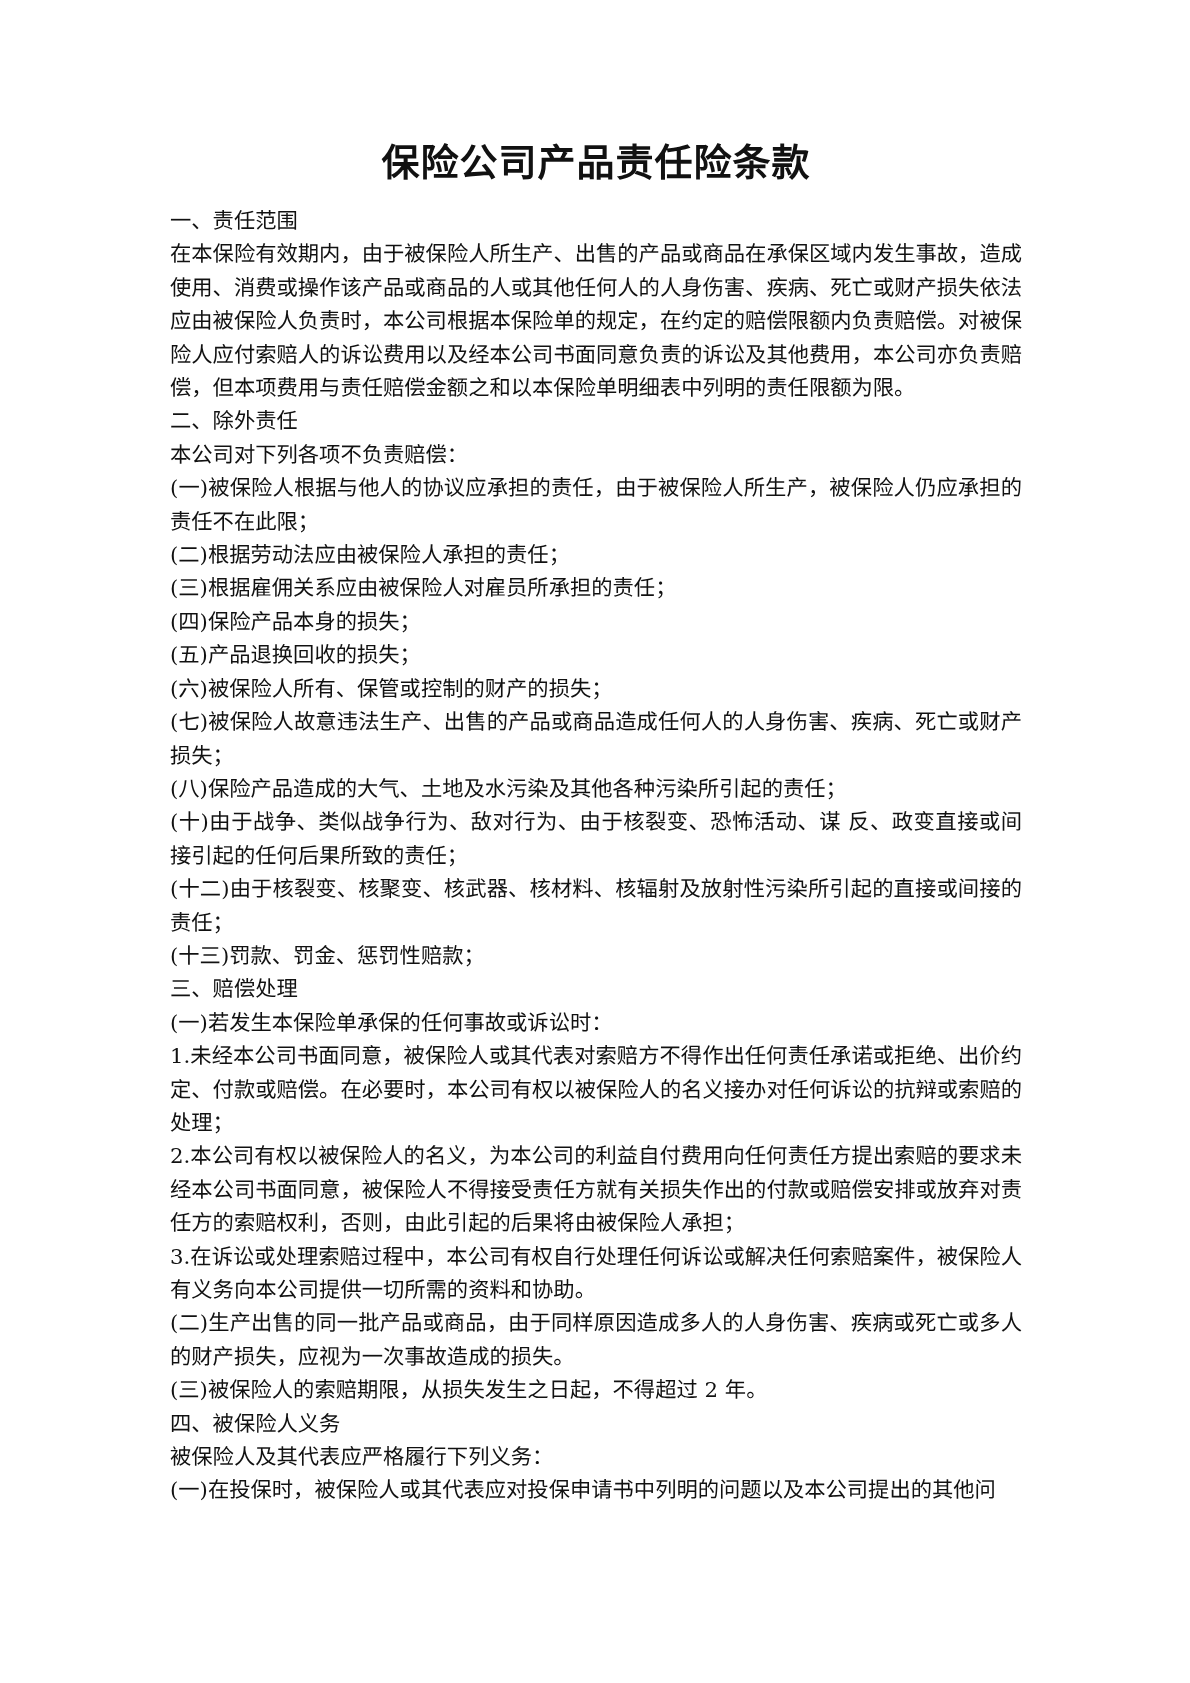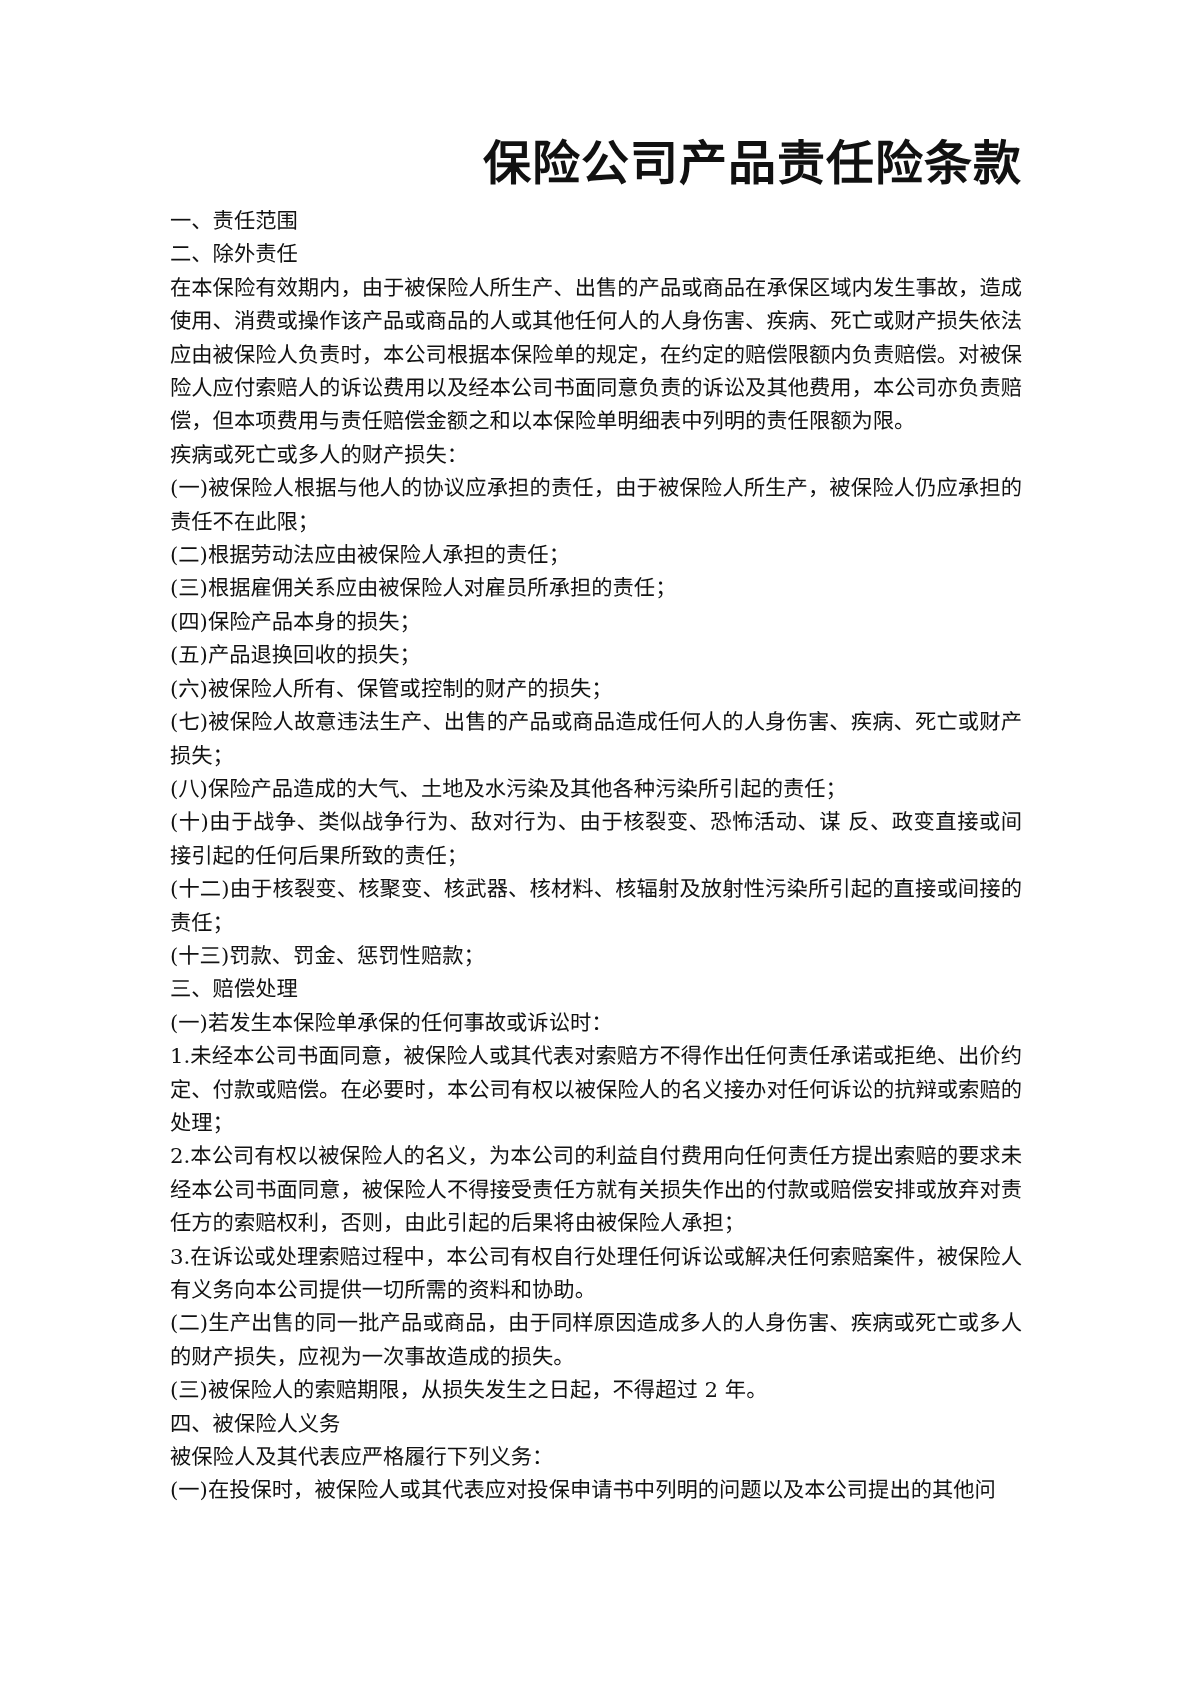--- a/index.html
+++ b/index.html
@@ -13,24 +13,24 @@
     min-height: 1683px;
     margin: 0 auto;
     background: #ffffff;
     box-sizing: border-box;
     padding: 138px 168px 40px 170px;
     font-family: "DejaVu Serif", "Liberation Serif", serif;
     color: #111111;
   }
   .doc-title {
     margin: 0 0 16px 0;
-    font-size: 48px;
+    font-size: 38px;
     line-height: 50px;
     font-weight: bold;
-    text-align: right;
+    text-align: center;
     letter-spacing: 1px;
   }
   .doc-body {
     font-size: 21.3px;
     line-height: 33.4px;
   }
   .para {
     margin: 0;
     padding: 0;
     text-align: justify;
@@ -38,23 +38,23 @@
     word-break: break-all;
   }
 </style>
 </head>
 <body>
 
 <div class="page" style="background: rgb(255, 255, 255); color: rgb(17, 17, 17);">
   <h1 class="doc-title">保险公司产品责任险条款</h1>
   <div class="doc-body">
       <p class="para">一、责任范围</p>
+      <p class="para">在本保险有效期内，由于被保险人所生产、出售的产品或商品在承保区域内发生事故，造成使用、消费或操作该产品或商品的人或其他任何人的人身伤害、疾病、死亡或财产损失依法应由被保险人负责时，本公司根据本保险单的规定，在约定的赔偿限额内负责赔偿。对被保险人应付索赔人的诉讼费用以及经本公司书面同意负责的诉讼及其他费用，本公司亦负责赔偿，但本项费用与责任赔偿金额之和以本保险单明细表中列明的责任限额为限。</p>
       <p class="para">二、除外责任</p>
-      <p class="para">在本保险有效期内，由于被保险人所生产、出售的产品或商品在承保区域内发生事故，造成使用、消费或操作该产品或商品的人或其他任何人的人身伤害、疾病、死亡或财产损失依法应由被保险人负责时，本公司根据本保险单的规定，在约定的赔偿限额内负责赔偿。对被保险人应付索赔人的诉讼费用以及经本公司书面同意负责的诉讼及其他费用，本公司亦负责赔偿，但本项费用与责任赔偿金额之和以本保险单明细表中列明的责任限额为限。</p>
-      <p class="para">疾病或死亡或多人的财产损失：</p>
+      <p class="para">本公司对下列各项不负责赔偿：</p>
       <p class="para">(一)被保险人根据与他人的协议应承担的责任，由于被保险人所生产，被保险人仍应承担的责任不在此限；</p>
       <p class="para">(二)根据劳动法应由被保险人承担的责任；</p>
       <p class="para">(三)根据雇佣关系应由被保险人对雇员所承担的责任；</p>
       <p class="para">(四)保险产品本身的损失；</p>
       <p class="para">(五)产品退换回收的损失；</p>
       <p class="para">(六)被保险人所有、保管或控制的财产的损失；</p>
       <p class="para">(七)被保险人故意违法生产、出售的产品或商品造成任何人的人身伤害、疾病、死亡或财产损失；</p>
       <p class="para">(八)保险产品造成的大气、土地及水污染及其他各种污染所引起的责任；</p>
       <p class="para">(十)由于战争、类似战争行为、敌对行为、由于核裂变、恐怖活动、谋 反、政变直接或间接引起的任何后果所致的责任；</p>
       <p class="para">(十二)由于核裂变、核聚变、核武器、核材料、核辐射及放射性污染所引起的直接或间接的责任；</p>

